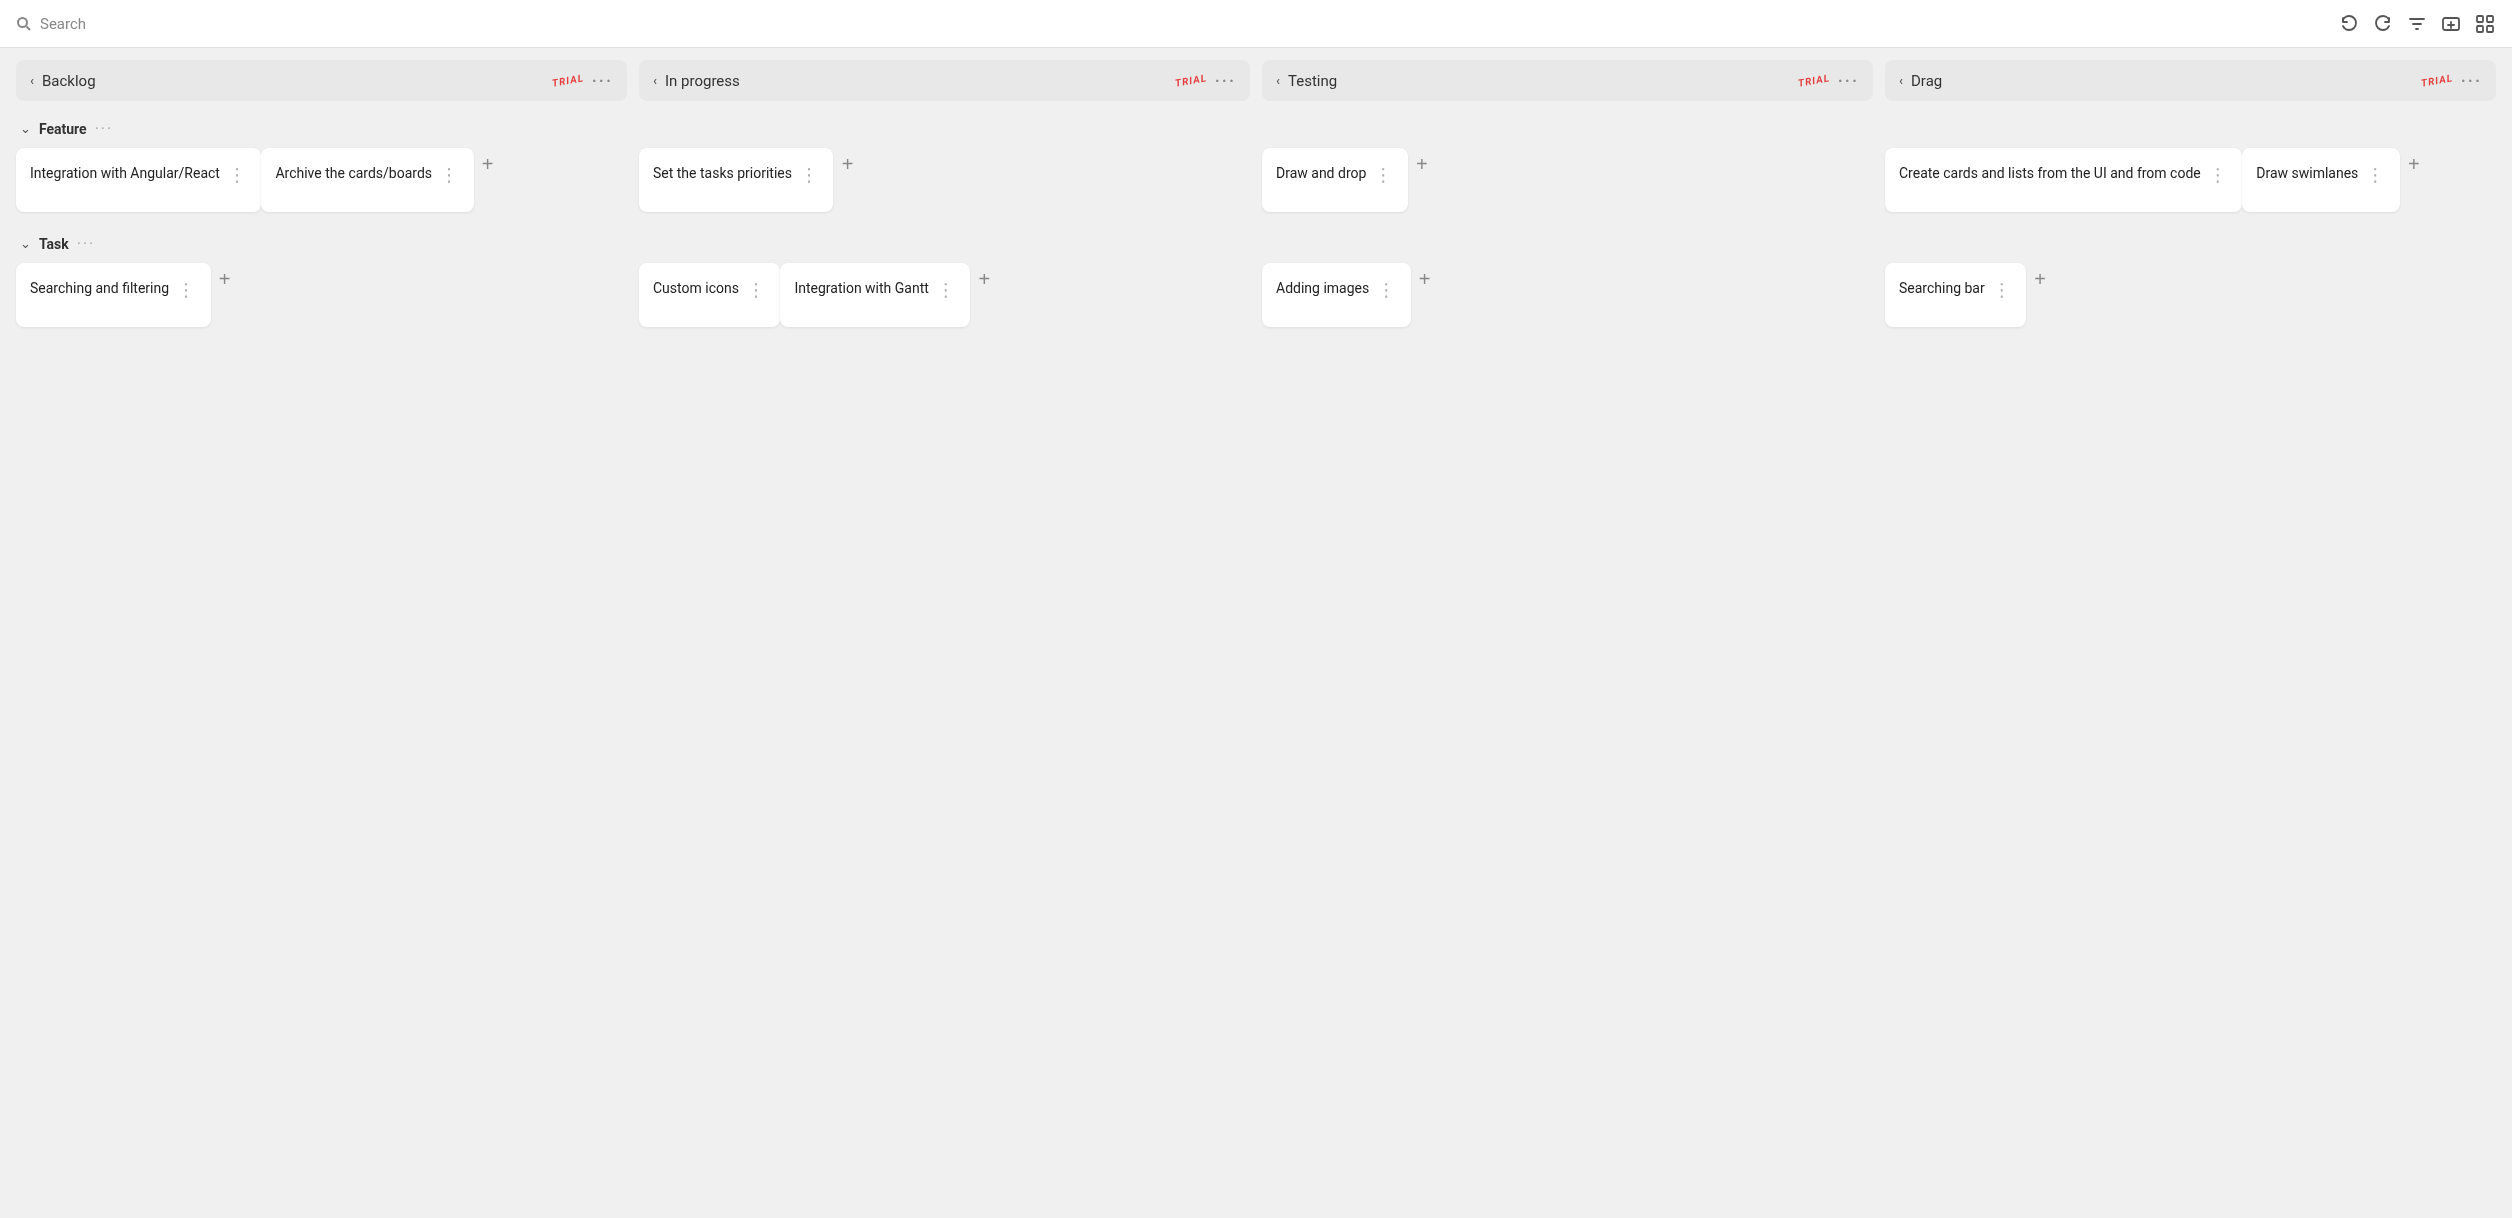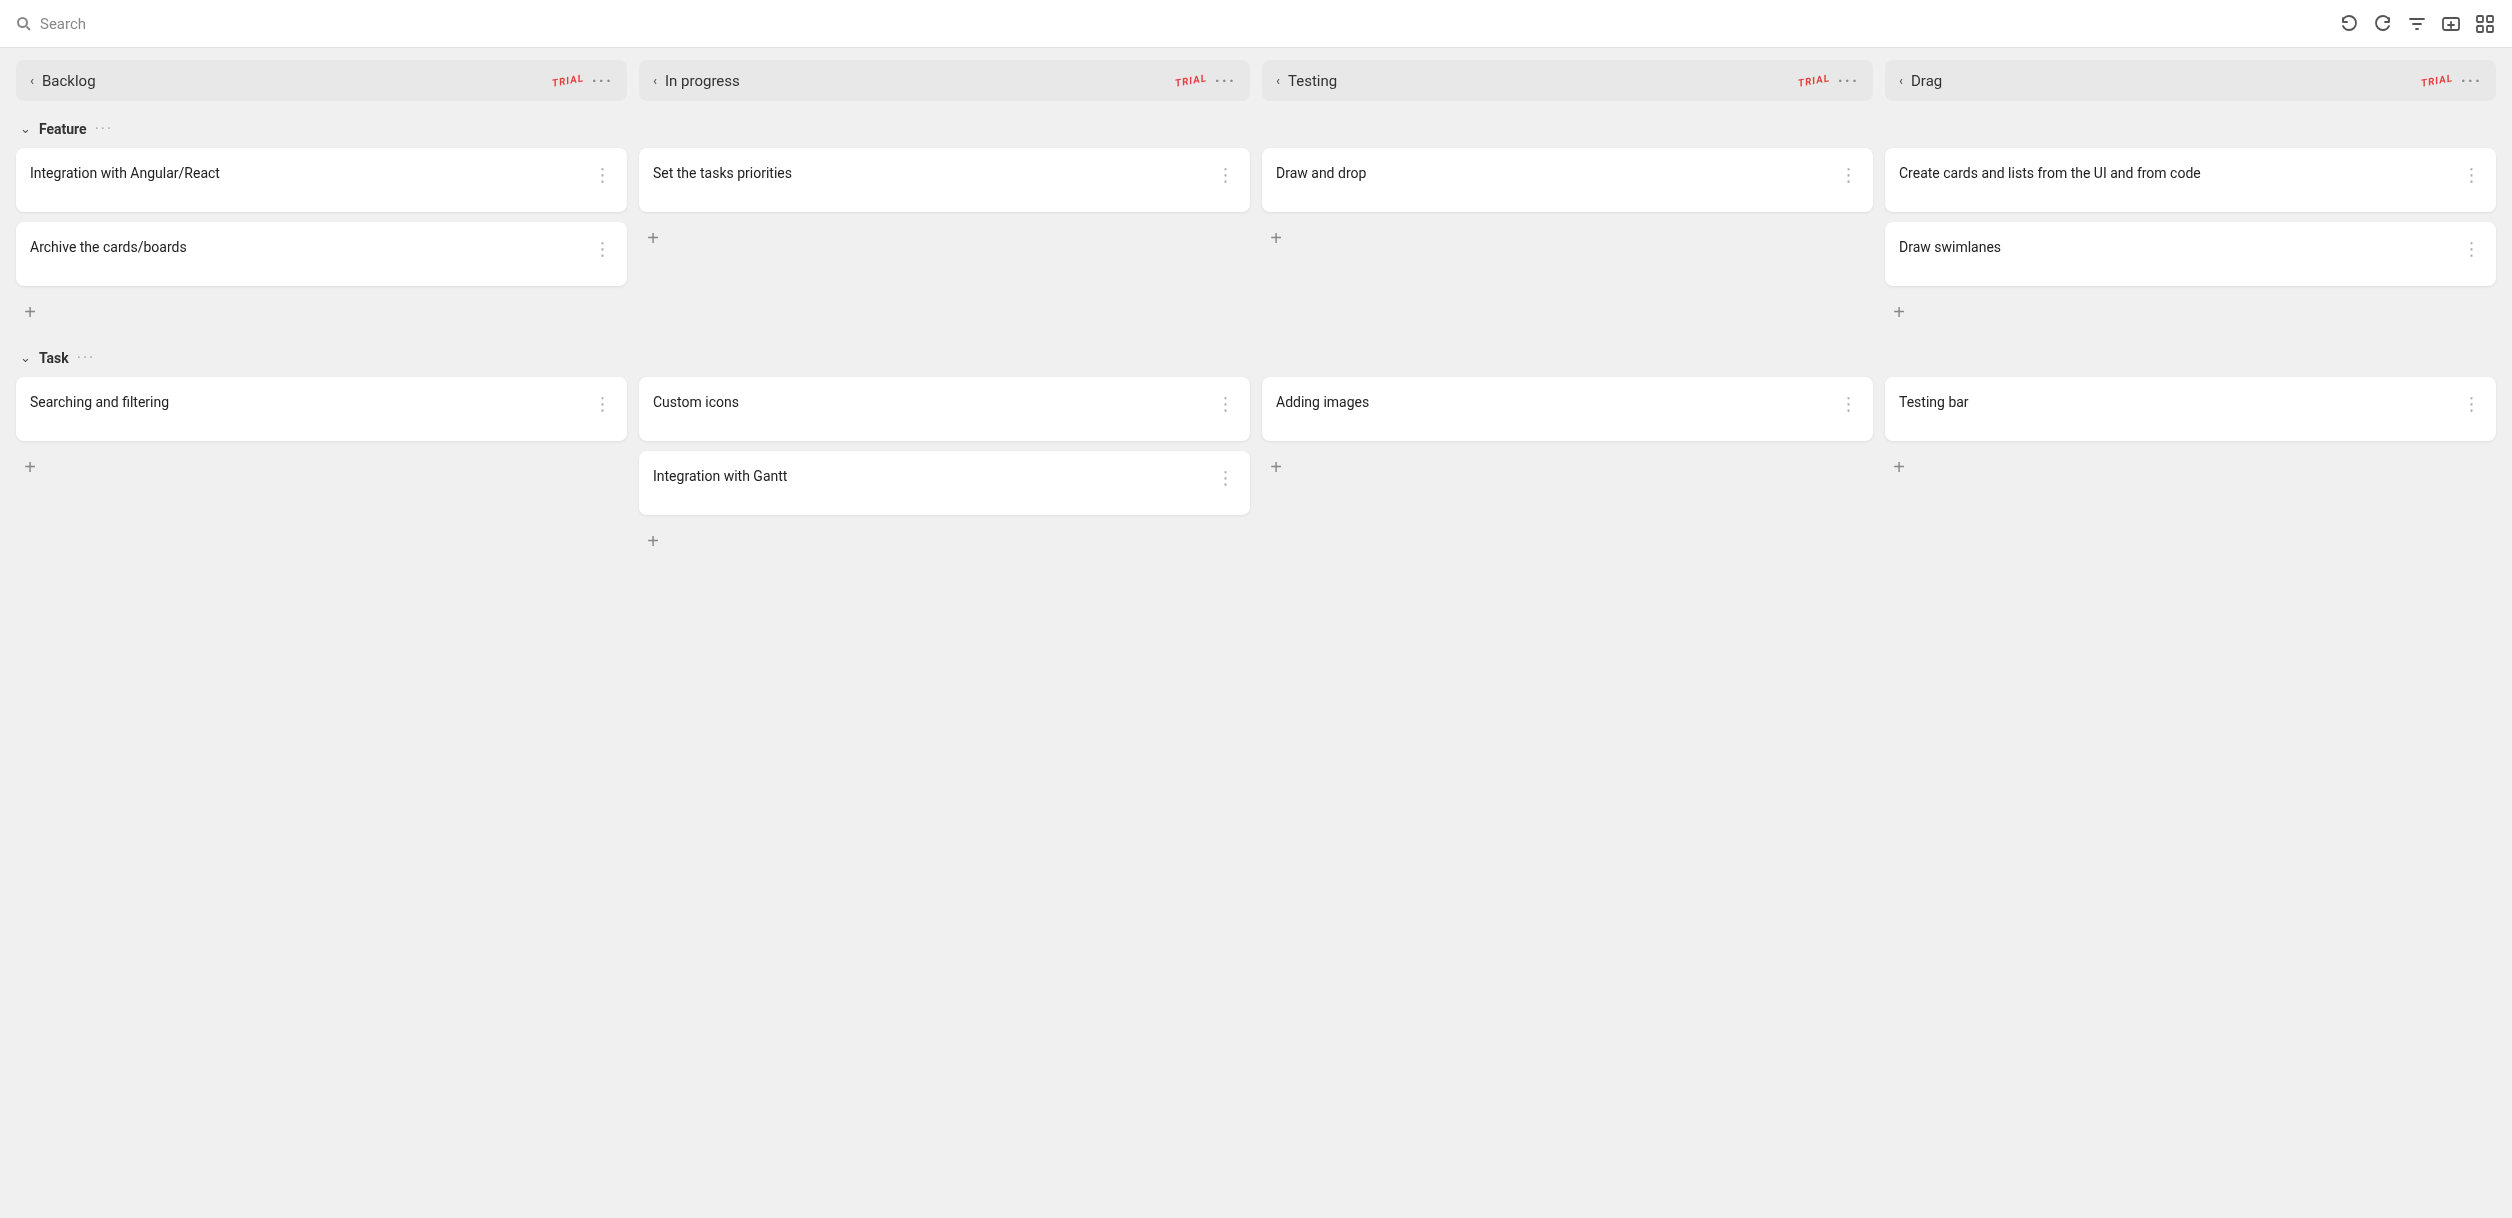--- a/index.html
+++ b/index.html
@@ -135,22 +135,22 @@
     
     .cards-grid {
       display: grid;
       grid-template-columns: repeat(4, 1fr);
       gap: 12px;
       margin-bottom: 4px;
     }
 
     .card-cell {
       display: flex;
-      flex-direction: column;
-      gap: 10px;
+      flex-direction: row;
+      gap: 0;
     }
 
     .card {
       background: #fff;
       border-radius: 8px;
       padding: 16px 14px;
       display: flex;
       align-items: flex-start;
       justify-content: space-between;
       box-shadow: 0 1px 3px rgba(0,0,0,0.08);
@@ -336,20 +336,20 @@
     </div>
     <div class="card-cell">
       <div class="card">
         <span class="card-text">Adding images</span>
         <span class="card-dots">⋮</span>
       </div>
       <button class="add-btn">+</button>
     </div>
     <div class="card-cell">
       <div class="card">
-        <span class="card-text">Testing bar</span>
+        <span class="card-text">Searching bar</span>
         <span class="card-dots">⋮</span>
       </div>
       <button class="add-btn">+</button>
     </div>
   </div>
 
 </div>
 
 </body></html>

